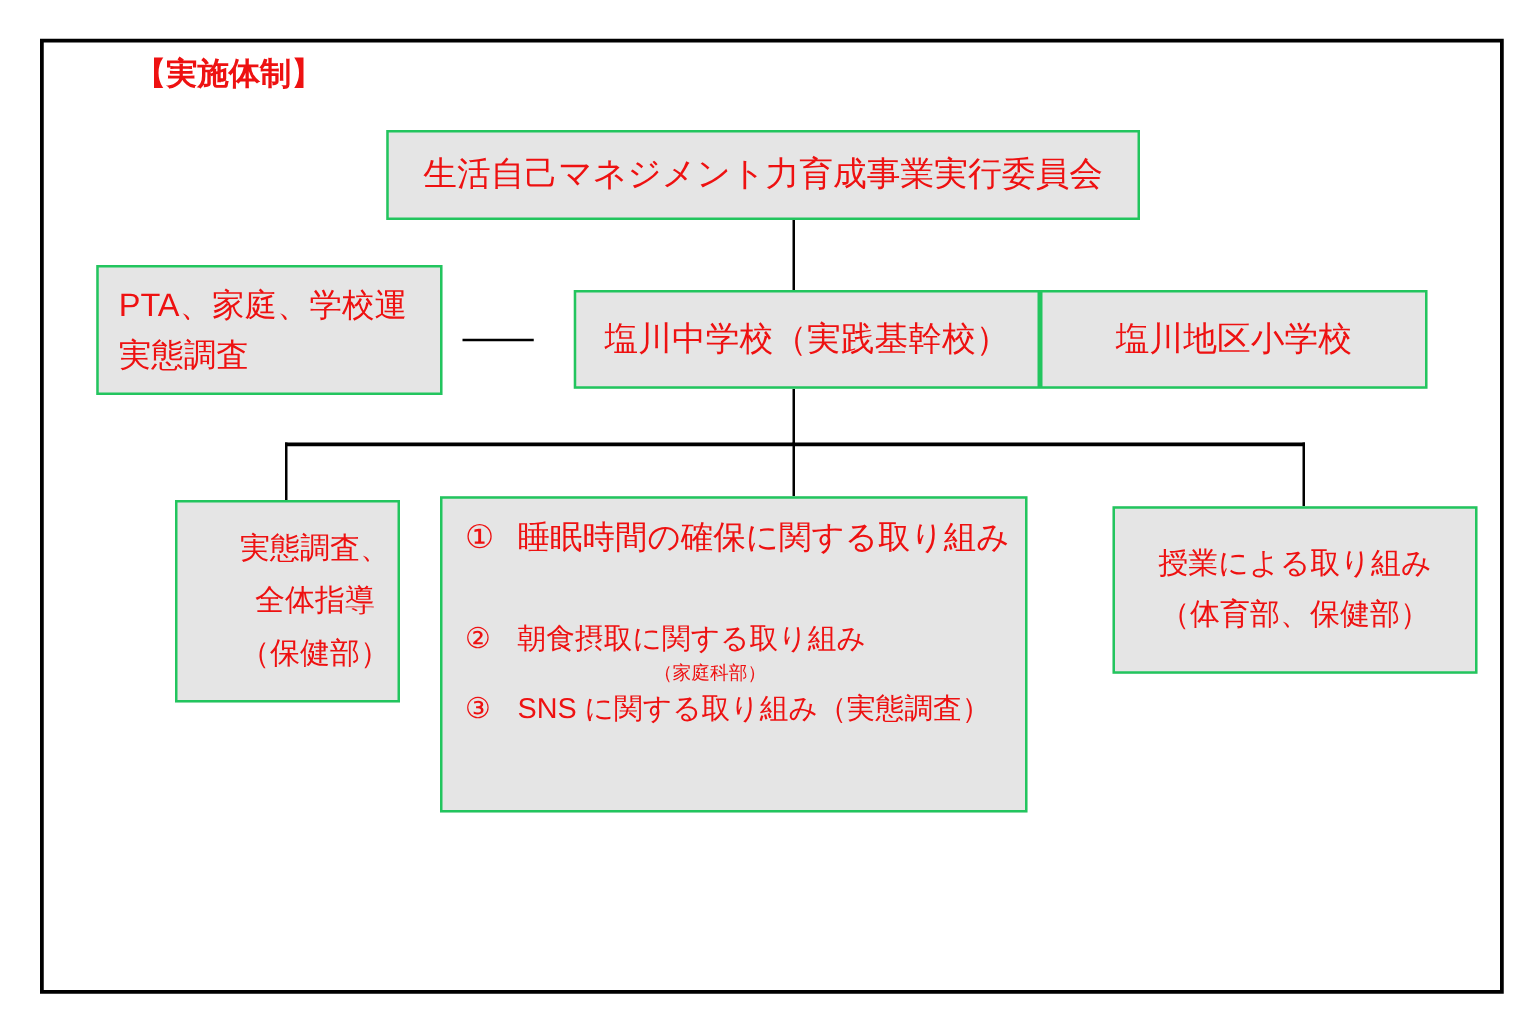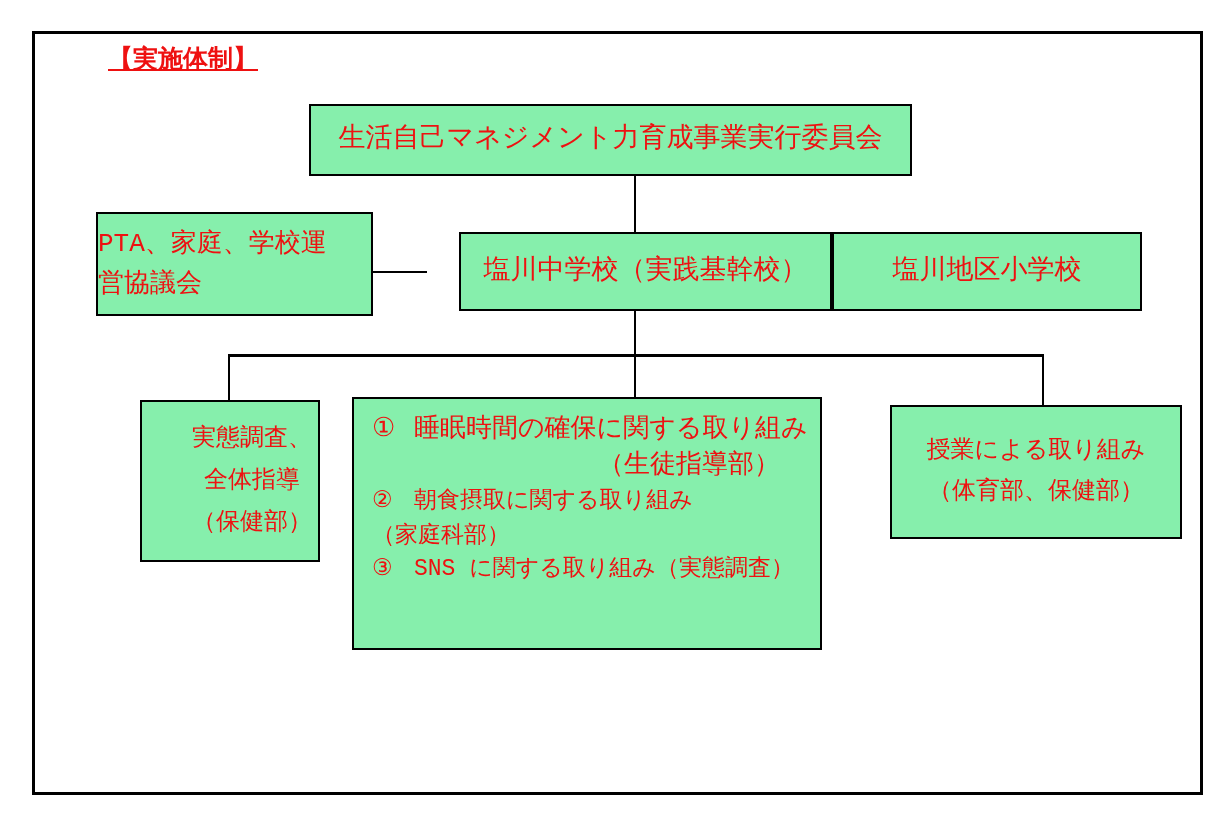--- a/index.html
+++ b/index.html
@@ -21,55 +21,54 @@
   }
   .section-title{
     position:absolute;
     left:108px; top:42px;
     color:#ee1111;
     font-size:25px;
     font-weight:700;
     letter-spacing:0px;
     white-space:nowrap;
     font-family:"DejaVu Sans","Liberation Sans",sans-serif;
-    text-decoration:underline;
   }
   .nodebox{
     position:absolute;
-    border:2px solid #000000;
-    background:#86efac;
+    border:2px solid #22c55e;
+    background:#e5e5e5;
     box-sizing:border-box;
     display:flex;
     align-items:center;
     justify-content:center;
     color:#ee1111;
     text-align:center;
     line-height:1.55;
-    font-family:Liberation Mono, monospace;
+    font-family:Liberation Sans, sans-serif;
   }
   .nodebox .txt{display:block;width:100%;}
   
   #box-committee{ left:309px; top:104px; width:603px; height:72px; font-size:27px; }
-  #box-pta{ left:96px;  top:212px; width:277px; height:104px; font-size:26px;
-            justify-content:flex-start; text-align:left; }
+  #box-pta{ left:77px;  top:212px; width:277px; height:104px; font-size:26px;
+            justify-content:flex-start; text-align:left; padding-left:16px;}
   #box-mainschool{ left:427px; top:232px; width:373px; height:79px; font-size:27px;margin-left:32px; }
   #box-elementary{ left:832px; top:232px; width:310px; height:79px; font-size:27px; }
   #box-survey{ left:140px; top:400px; width:180px; height:162px; font-size:24px; line-height:1.75;padding-left:44px;}
   #box-efforts{ left:352px; top:397px; width:470px; height:253px;
                 justify-content:flex-start; align-items:flex-start;
                 text-align:left; padding:14px 18px 0 18px; }
   #box-lesson{ left:890px; top:405px; width:292px; height:134px; font-size:24px; line-height:1.7;}
 
   
   .effort-list{width:100%;}
   .effort-row{display:block; white-space:nowrap;}
   .effort-1{font-size:26px; line-height:1.28;}
   .effort-sub-1{font-size:26px; line-height:1.5; text-align:right; padding-right:22px;}
-  .effort-2{font-size:23px; line-height:1.45;}
-  .effort-sub-2{font-size:23px; line-height:1.5; text-align:left; padding-right:38px;}
+  .effort-2{font-size:23px; line-height:1.45;margin-top:48px;}
+  .effort-sub-2{font-size:15px; line-height:1.5; text-align:center; padding-right:38px;}
   .effort-3{font-size:23px; line-height:1.45;}
   .num{display:inline-block; min-width:42px;}
 
   
   .ln{position:absolute;background:#000000;}
   #ln-committee-down{ left:634px; top:176px; width:2px; height:56px; }
   #ln-pta-main{ left:370px; top:271px; width:57px; height:2px; }
   #ln-main-elem{ left:800px; top:271px; width:72px; height:2px; }
   #ln-main-down{ left:634px; top:311px; width:2px; height:44px; }
   #ln-bar{ left:228px; top:354px; width:816px; height:3px; }
@@ -95,21 +94,21 @@
   <div class="ln" id="ln-drop-center"></div>
   <div class="ln" id="ln-drop-right"></div>
 
   <div class="nodebox" id="box-committee">
     <span class="txt">生活自己マネジメント力育成事業実行委員会</span>
   </div>
 
   <div class="nodebox" id="box-pta">
     <span class="txt">
       <span>PTA、家庭、学校運</span><br>
-      <span>営協議会</span>
+      <span>実態調査</span>
     </span>
   </div>
 
   <div class="nodebox" id="box-mainschool">
     <span class="txt">塩川中学校（実践基幹校）</span>
   </div>
 
   <div class="nodebox" id="box-elementary">
     <span class="txt">塩川地区小学校</span>
   </div>
@@ -121,21 +120,20 @@
       <span>（保健部）</span>
     </span>
   </div>
 
   <div class="nodebox" id="box-efforts">
     <div class="effort-list">
 
       <div class="effort-row effort-1">
         <span class="num">①</span><span>睡眠時間の確保に関する取り組み</span>
       </div>
-      <div class="effort-row effort-sub-1">（生徒指導部）</div>
 
       <div class="effort-row effort-2">
         <span class="num">②</span><span>朝食摂取に関する取り組み</span>
       </div>
       <div class="effort-row effort-sub-2">（家庭科部）</div>
 
       <div class="effort-row effort-3">
         <span class="num">③</span><span>SNS に関する取り組み（実態調査）</span>
       </div>
 

